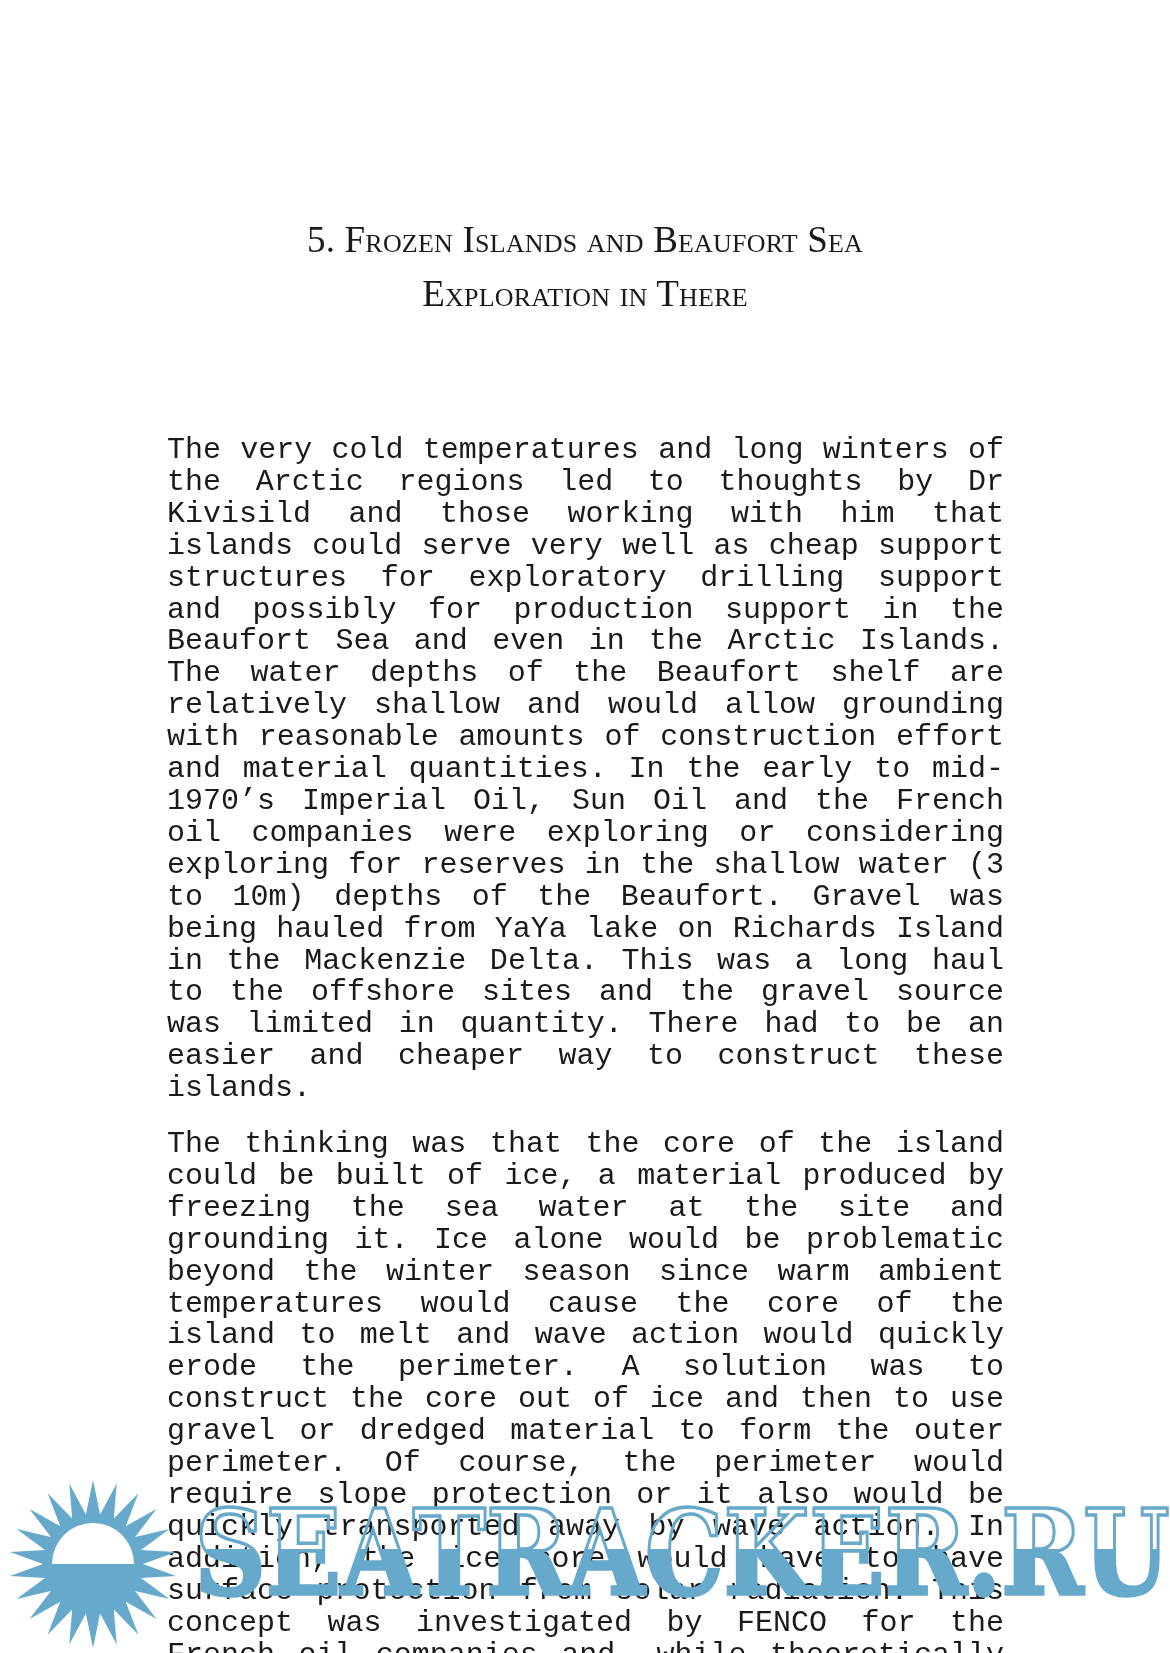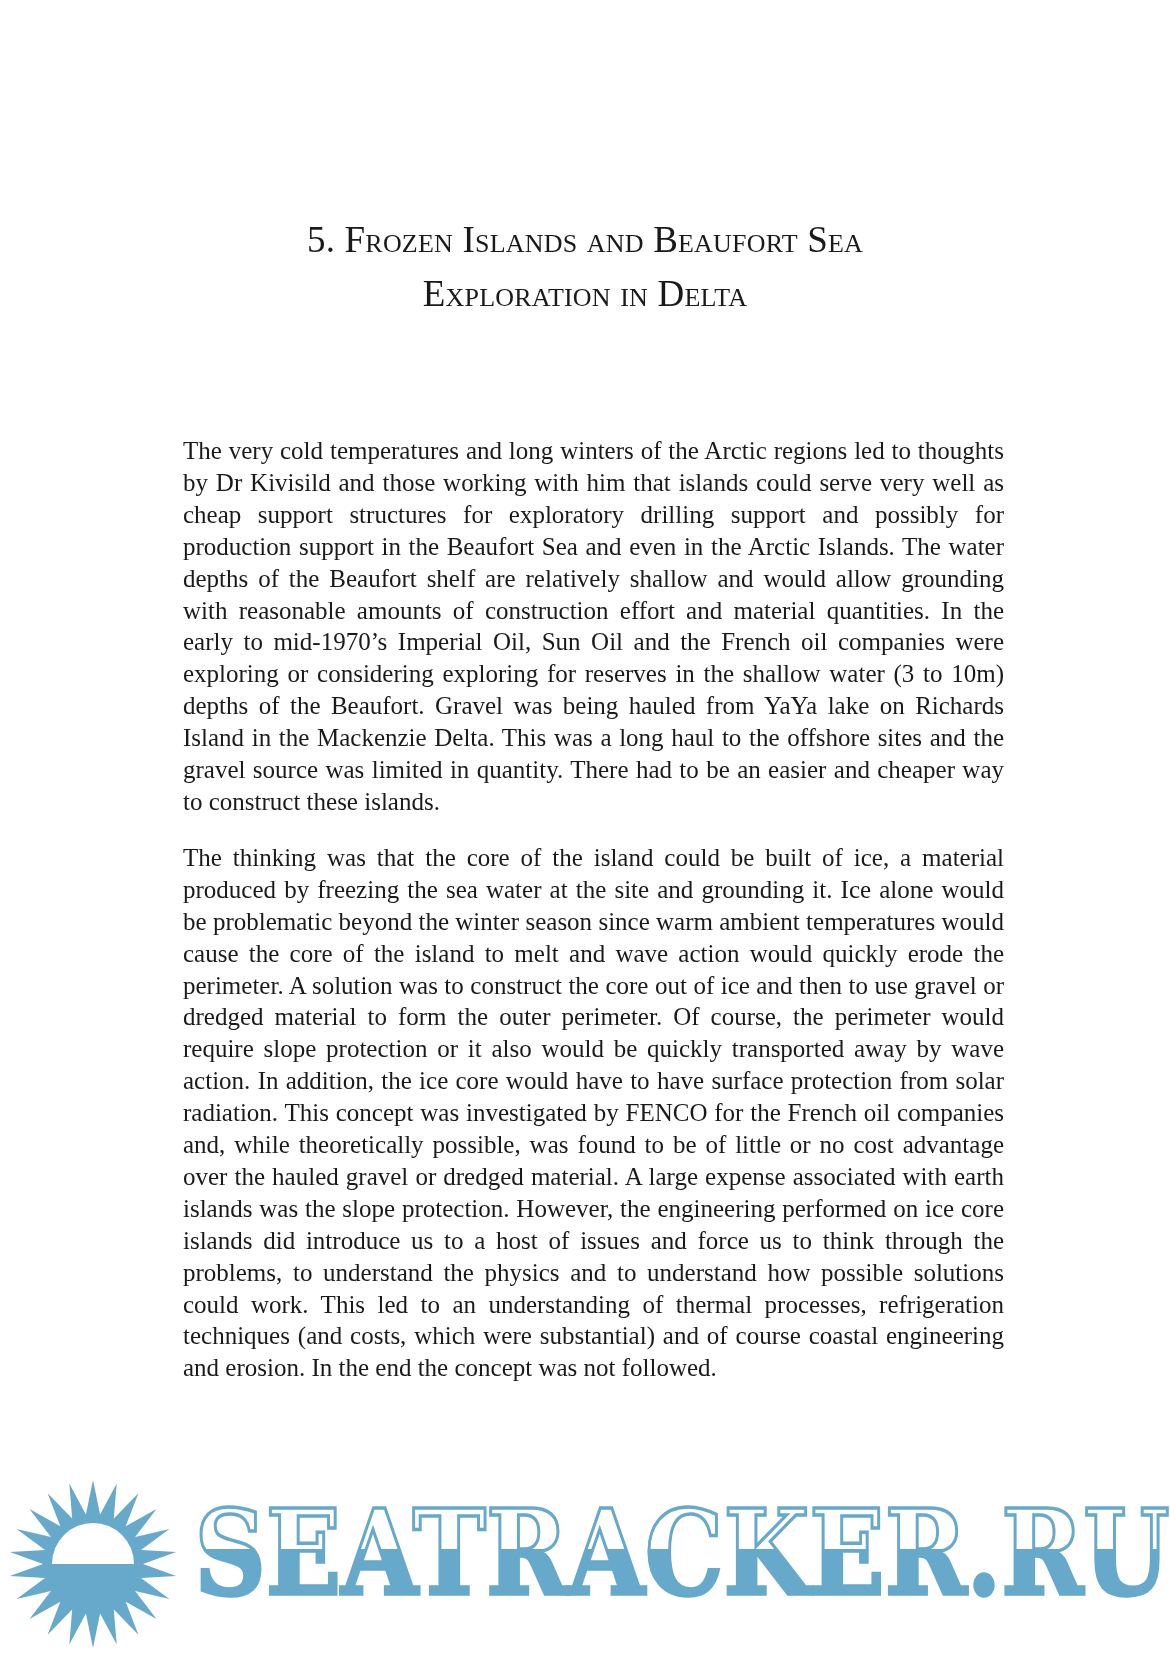--- a/index.html
+++ b/index.html
@@ -31,25 +31,26 @@
     .chapter-title .sc {
       font-variant: small-caps;
     }
     .body-text {
       position: absolute;
       left: 167px;
       width: 837px;
       top: 435px;
     }
     .body-text p {
-      margin: 0 0 24px 16px;
-      font-size: 25px;
+      margin: 0 0 24px 0;
+      font-size: 30px;
       line-height: 31.9px;
       text-align: justify;
       hyphens: none;
+      font-family: Liberation Mono, monospace;
     }
     .watermark {
       position: absolute;
       left: 8px;
       top: 1480px;
       width: 1170px;
       height: 173px;
     }
     .wm-sun {
       position: absolute;
@@ -69,21 +70,21 @@
 </head>
 <body>
 
 <div class="page">
 
   <h1 class="chapter-title">
     <span>
       <span>5.</span>
       <span class="sc">Frozen Islands and Beaufort Sea</span>
     </span><br>
-    <span class="sc">Exploration in Delta</span>
+    <span class="sc">Exploration in There</span>
   </h1>
 
   <div class="body-text">
     <p>The very cold temperatures and long winters of the Arctic regions led to thoughts by Dr Kivisild and those working with him that islands could serve very well as cheap support structures for exploratory drilling support and possibly for production support in the Beaufort Sea and even in the Arctic Islands. The water depths of the Beaufort shelf are relatively shallow and would allow grounding with reasonable amounts of construction effort and material quantities. In the early to mid-1970’s Imperial Oil, Sun Oil and the French oil companies were exploring or considering exploring for reserves in the shallow water (3 to 10m) depths of the Beaufort. Gravel was being hauled from YaYa lake on Richards Island in the Mackenzie Delta. This was a long haul to the offshore sites and the gravel source was limited in quantity. There had to be an easier and cheaper way to construct these islands.</p>
     <p>The thinking was that the core of the island could be built of ice, a material produced by freezing the sea water at the site and grounding it. Ice alone would be problematic beyond the winter season since warm ambient temperatures would cause the core of the island to melt and wave action would quickly erode the perimeter. A solution was to construct the core out of ice and then to use gravel or dredged material to form the outer perimeter. Of course, the perimeter would require slope protection or it also would be quickly transported away by wave action. In addition, the ice core would have to have surface protection from solar radiation. This concept was investigated by FENCO for the French oil companies and, while theoretically possible, was found to be of little or no cost advantage over the hauled gravel or dredged material. A large expense associated with earth islands was the slope protection. However, the engineering performed on ice core islands did introduce us to a host of issues and force us to think through the problems, to understand the physics and to understand how possible solutions could work. This led to an understanding of thermal processes, refrigeration techniques (and costs, which were substantial) and of course coastal engineering and erosion. In the end the concept was not followed.</p>
   </div>
 
   <div class="watermark">
     <svg class="wm-sun" viewBox="0 0 170 170">
       <defs>

